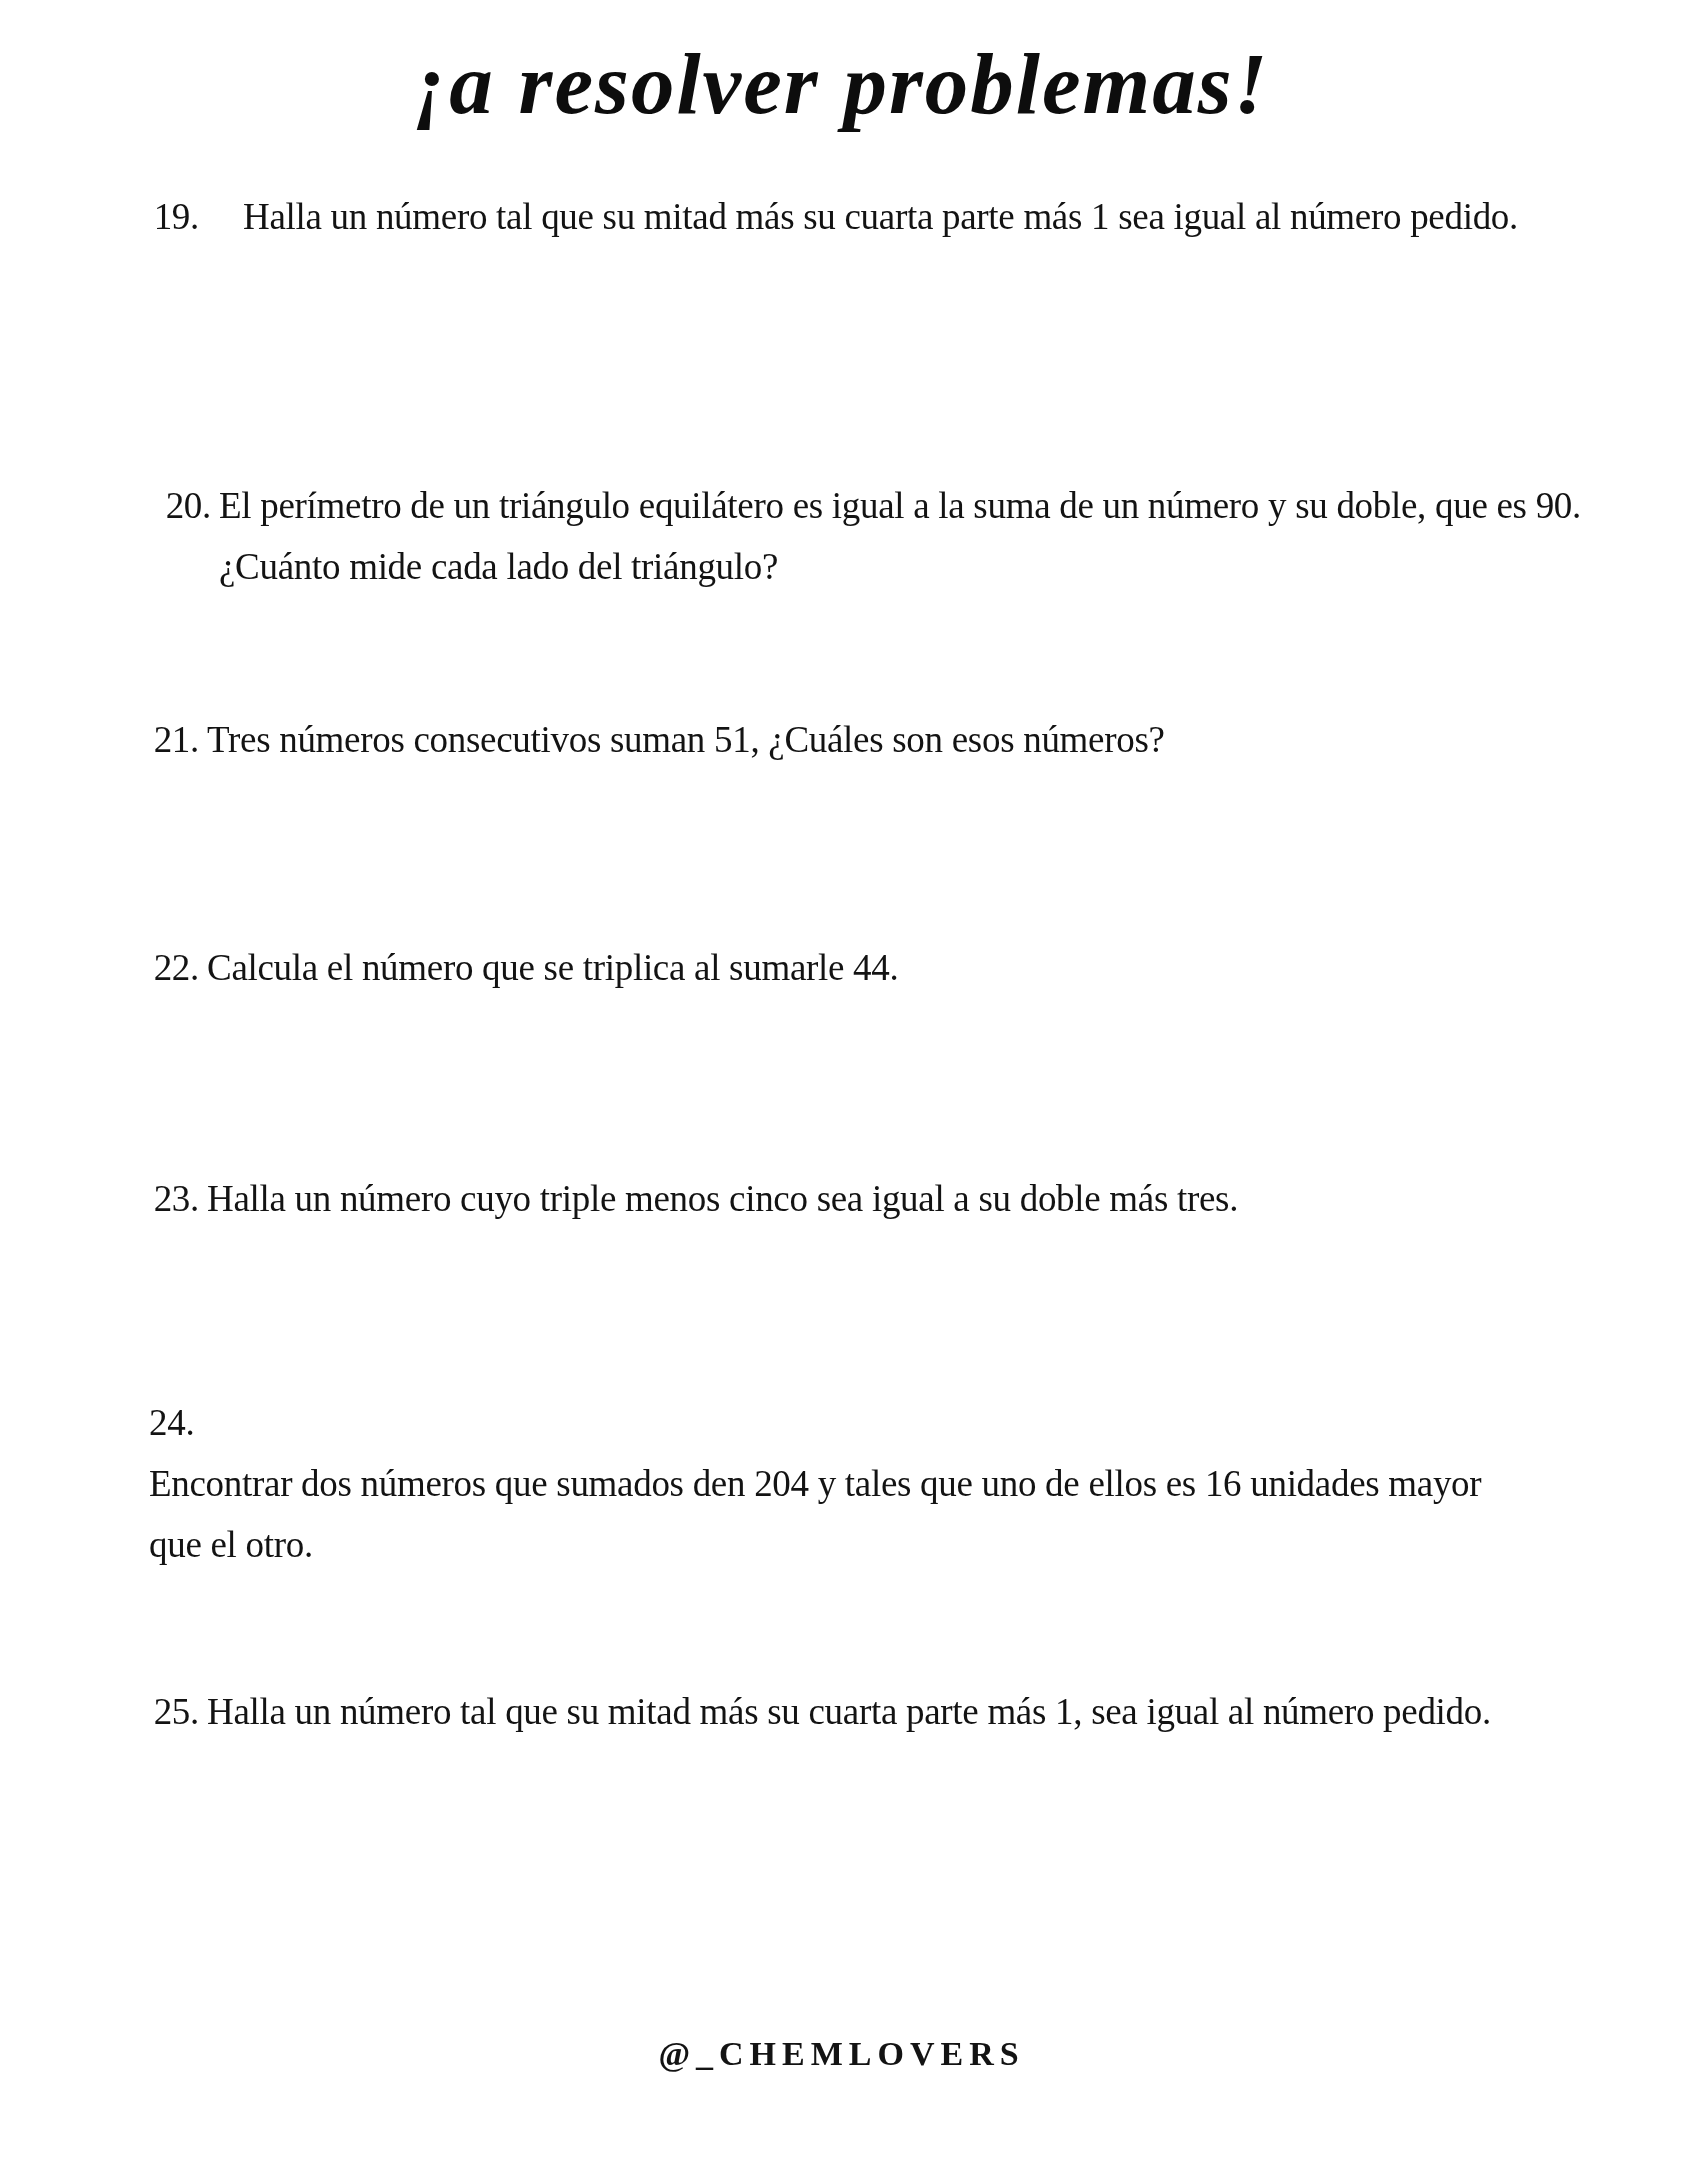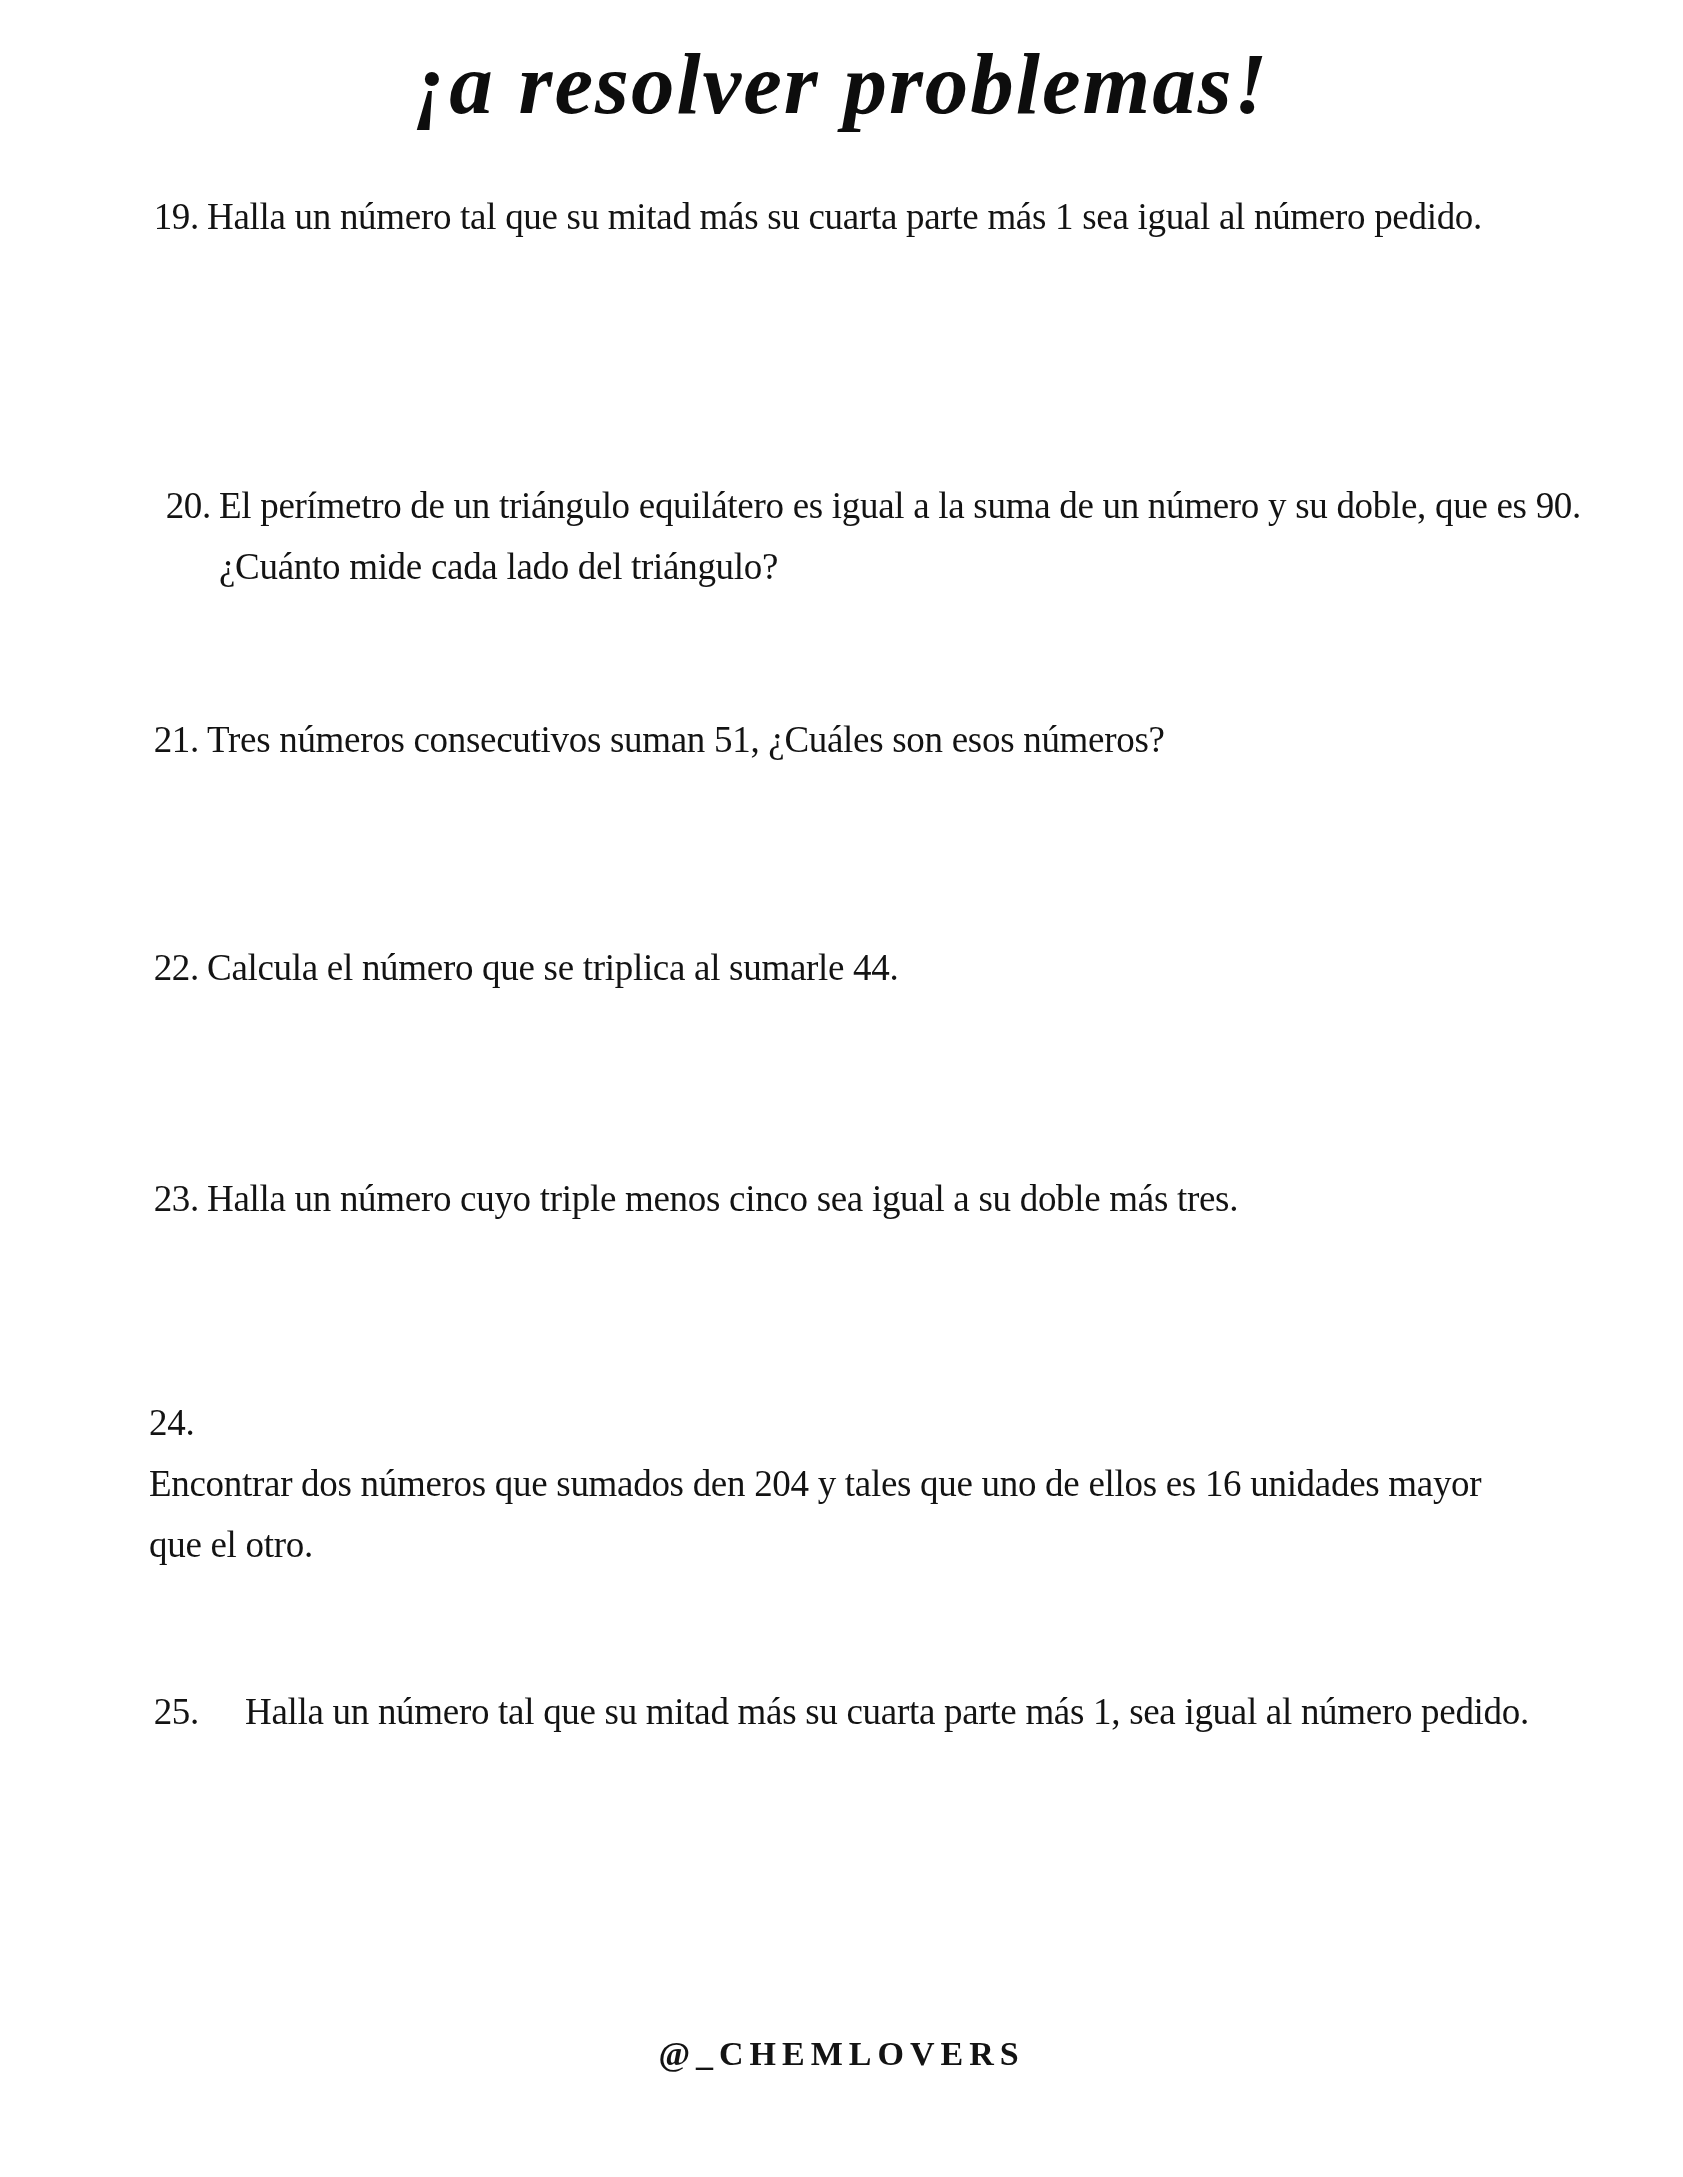--- a/index.html
+++ b/index.html
@@ -45,27 +45,27 @@
   .problem .num {
     flex: 0 0 50px;
     text-align: right;
     white-space: nowrap;
     margin-right: 8px;
   }
   .problem .text {
     width: 1386px;
   }
 
-  .p19 { top: 186px; }
+  .p19 { top: 186px; gap: 36px; }
   .p20 { top: 475px; margin-left: 12px; }
   .p21 { top: 709px; }
   .p22 { top: 937px; }
   .p23 { top: 1168px; }
   .p24 { top: 1392px; flex-direction: column; }
-  .p25 { top: 1681px; gap: 38px; }
+  .p25 { top: 1681px; }
 
   .footer {
     position: absolute;
     top: 2030px;
     left: 0;
     width: 100%;
     text-align: center;
     font-family: cursive;
     font-size: 34px;
     line-height: 48px;

